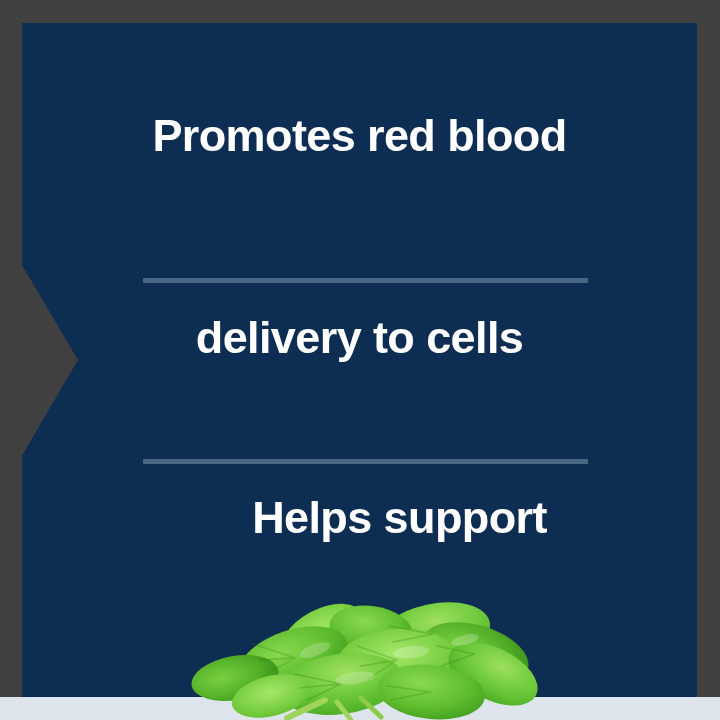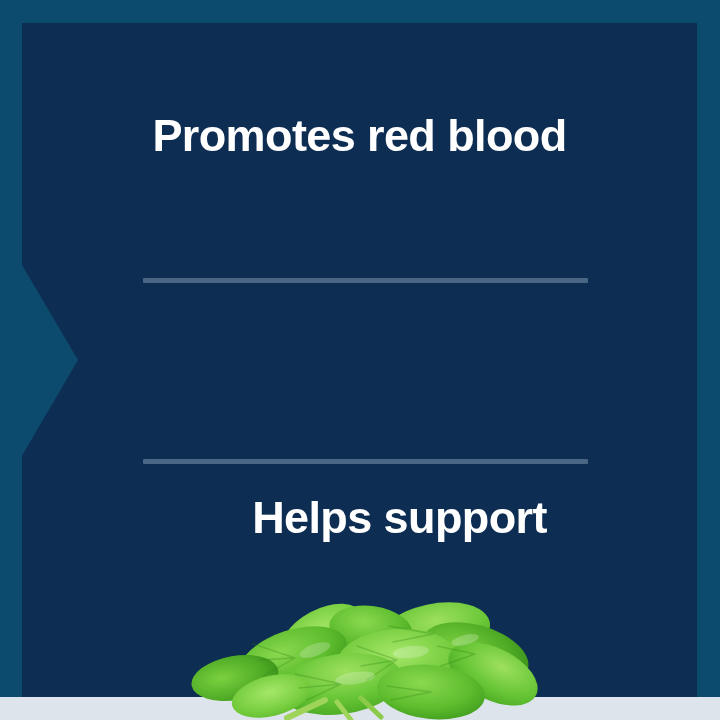--- a/index.html
+++ b/index.html
@@ -11,21 +11,21 @@
     width: 720px;
     height: 720px;
     background: #dee4ec;
     font-family: "Liberation Sans", sans-serif;
     overflow: hidden;
   }
   #stage {
     position: relative;
     width: 720px;
     height: 720px;
-    background: #0c4a6e;
+    background: #404040;
     overflow: hidden;
   }
 
   
   #panel {
     position: absolute;
     left: 22px;
     top: 23px;
     width: 675px;
     height: 674px;
@@ -121,20 +121,21 @@
 
   <div id="content">
 
     <div class="benefit" id="benefit-1">
       <span class="line">Promotes red blood</span>
     </div>
 
     <div class="divider" id="divider-1"></div>
 
     <div class="benefit" id="benefit-2">
+      <span class="line">delivery to cells</span>
     </div>
 
     <div class="divider" id="divider-2"></div>
 
     <div class="benefit" id="benefit-3">
       <span class="line">Helps support</span>
     </div>
 
   </div>
 

